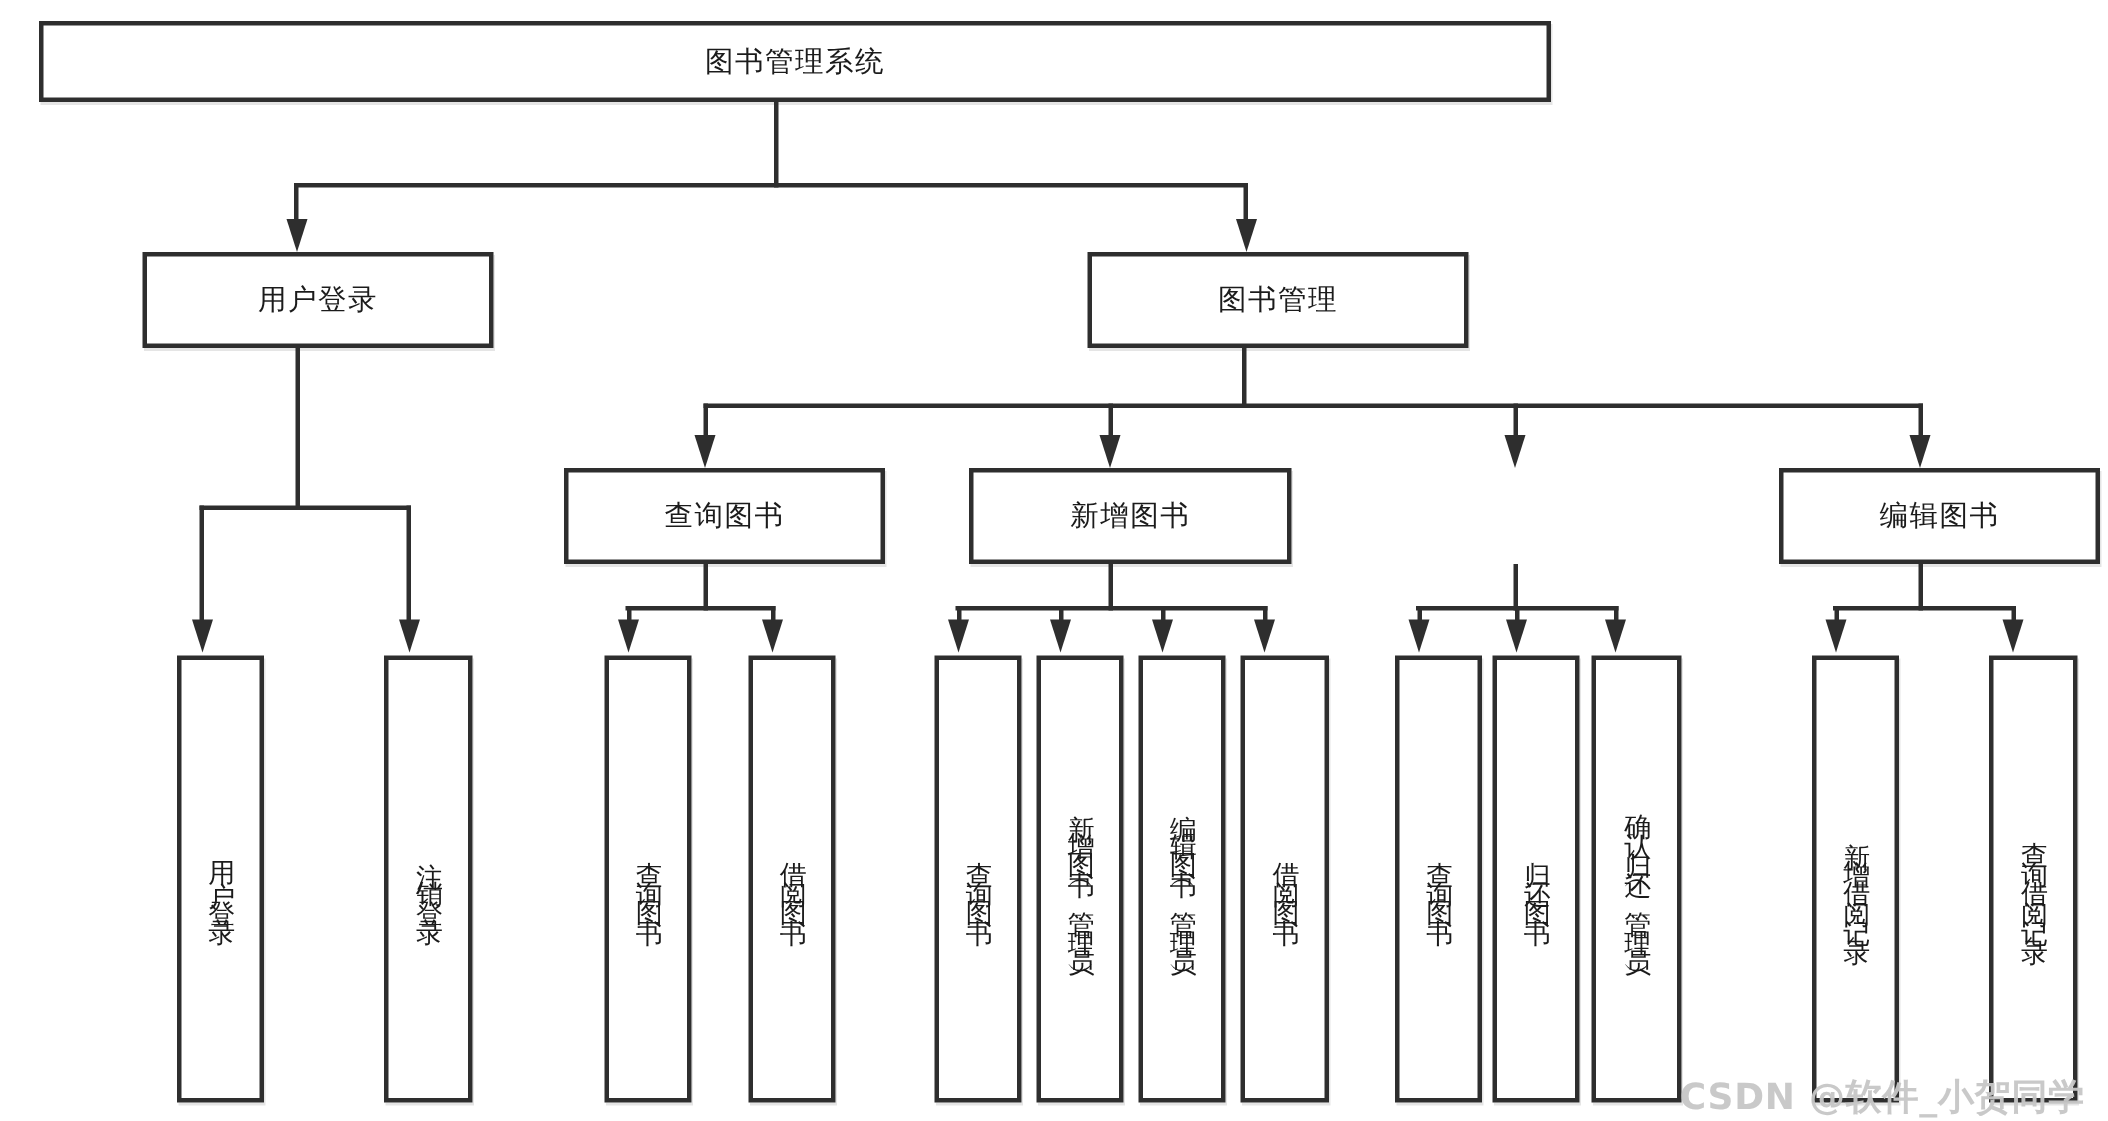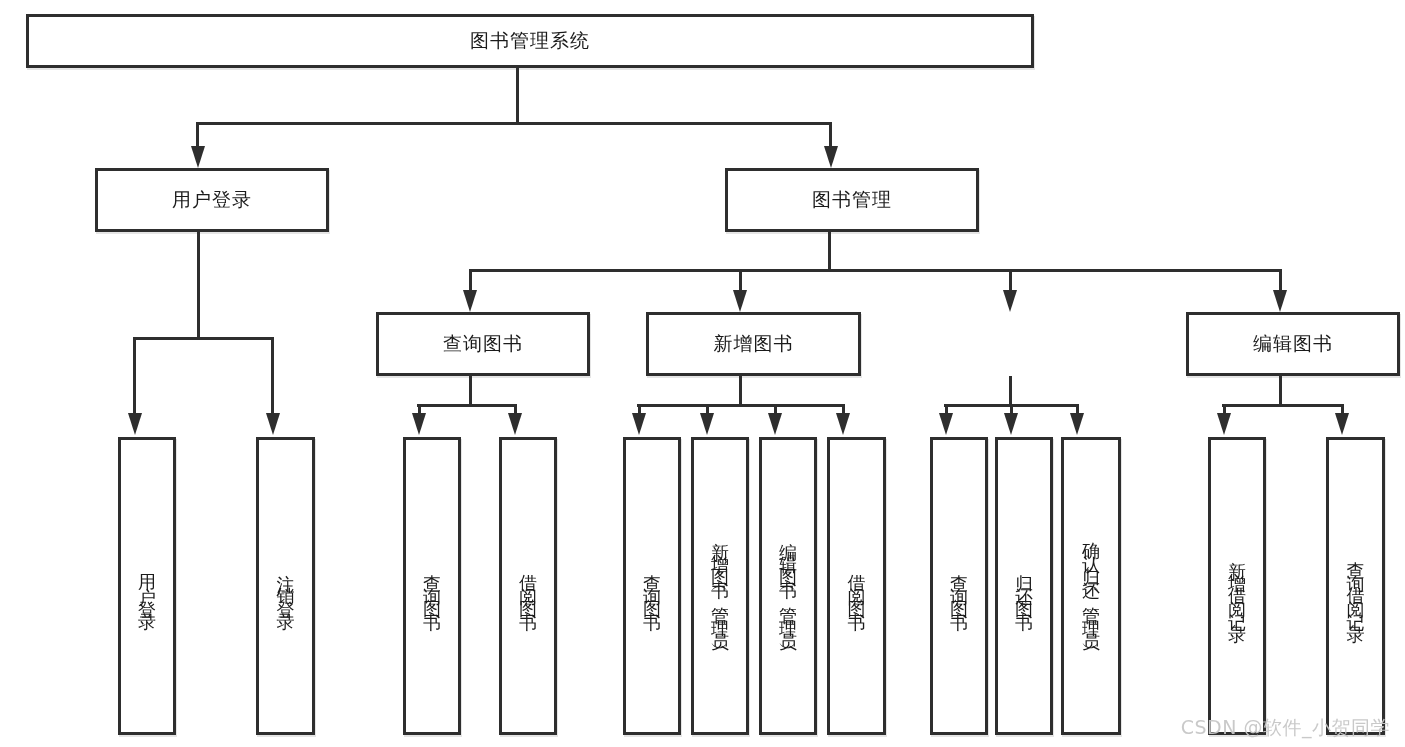--- a/index.html
+++ b/index.html
@@ -28,21 +28,21 @@
   }
   .vl{position:absolute;width:3px;background:var(--line);}
   .hl{position:absolute;height:3px;background:var(--line);}
   .ah{
     position:absolute;width:0;height:0;
     border-left:7px solid transparent;border-right:7px solid transparent;
     border-top:22px solid var(--line);
   }
   .watermark{
     position:absolute;top:715px;right:15px;z-index:10;
-    color:var(--wm);font-size:19px;letter-spacing:0.5px;opacity:0.95;
+    color:var(--wm);font-size:24px;letter-spacing:0.5px;opacity:0.95;font-weight:bold;
   }
 </style>
 </head>
 <body>
 
 <div class="canvas">
 
   <div class="box" style="left:13px;top:14px;width:1008px;height:54px">图书管理系统</div>
 
   <div class="vl" style="left:516px;top:68px;height:57px"></div>

